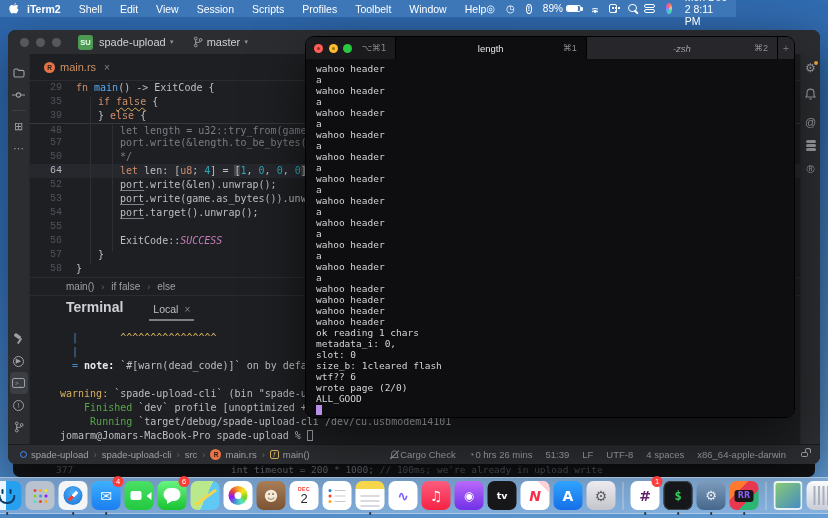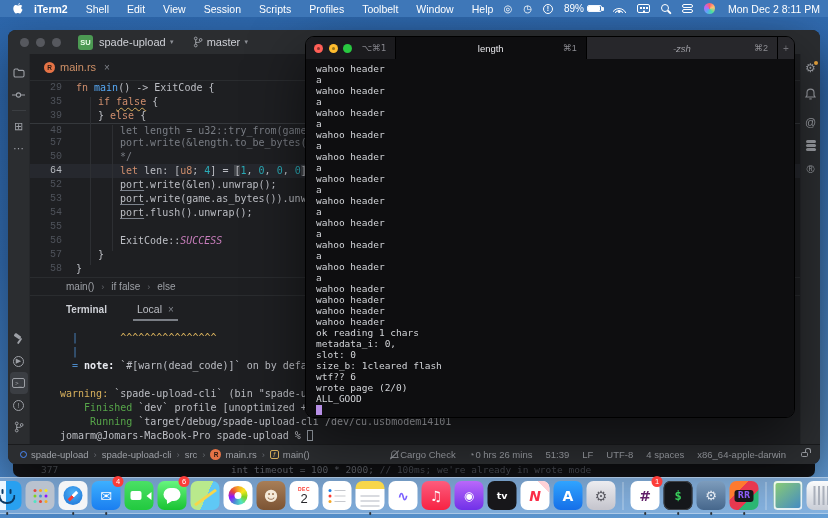--- a/index.html
+++ b/index.html
@@ -4,21 +4,21 @@
 <style>
   * { margin:0; padding:0; box-sizing:border-box; }
   html,body { width:828px; height:518px; overflow:hidden; }
   body {
     position:relative;
     font-family:"Liberation Sans", sans-serif;
     background:linear-gradient(168deg,#2c66ab 0%,#336db2 38%,#4a85c5 72%,#66a0d8 100%);
   }
 
   
-  #menubar { position:absolute; top:0; left:0; width:828px; height:17px; background:#3e77b8;
+  #menubar { position:absolute; top:0; left:0; width:736px; height:17px; background:#3e77b8;
     display:flex; align-items:center; color:#fff; font-size:10.5px; z-index:10; padding:0 8px; }
   #apple-logo { width:18px; display:flex; justify-content:center; }
   #menu-items { display:flex; gap:18px; margin-left:8px; }
   .mitem { cursor:default; }
   .mitem.b { font-weight:bold; }
   #menu-right { margin-left:auto; display:flex; align-items:center; gap:11px; }
   .mb-g { font-size:10px; line-height:1; }
   .batt-wrap { display:flex; align-items:center; gap:3px; }
   .batt { width:15px; height:7.5px; border:1px solid rgba(255,255,255,.95); border-radius:2px; position:relative; }
   .batt i { display:block; height:100%; width:89%; background:#fff; border-radius:1px; }
@@ -79,21 +79,21 @@
   .kwwarn { color:#cf8e6d; text-decoration:underline wavy #d6af5c 1px; text-underline-offset:2px; }
   .cmt { color:#7a7e85; } .num { color:#2aacb8; }
   .brk { color:#bcbec4; background:#43464b; }
   .var { color:#bcbec4; text-decoration:underline solid #7c828c 1px; text-underline-offset:2px; }
   .cnst { color:#c77dbb; font-style:italic; }
 
   #crumbbar { height:18px; display:flex; align-items:center; padding-left:36px; font-size:10px; color:#9da0a6; border-top:1px solid #2a2c2f; flex:0 0 auto; }
   #crumbbar .sep { color:#63666c; margin:0 7px; font-size:9px; }
 
   #termhead { height:26px; display:flex; align-items:flex-end; padding-left:36px; border-top:1px solid #2a2c2f; flex:0 0 auto; }
-  #term-title { color:#ced0d6; font-size:10px; font-weight:bold; padding-bottom:6px;text-align:center; }
+  #term-title { color:#ced0d6; font-size:14px; font-weight:bold; padding-bottom:6px;text-align:center; }
   #term-tab { margin-left:26px; display:flex; align-items:center; gap:6px; border-bottom:2px solid #7a7e85; padding:0 4px 4px; }
   #term-tab .lbl { color:#bcbec4; font-size:10.5px; }
   #term-tab .x { color:#7f838a; font-size:10px; }
 
   #term-out { flex:1 1 auto; padding:10px 0 0 30px; font-family:"DejaVu Sans Mono",monospace; font-size:10px; overflow:hidden; }
   .trow { height:14px; line-height:14px; white-space:pre; }
   .tblue { color:#4a88c7; } .tyellow { color:#d6af5c; } .tgreen { color:#57a64a; } .tbold { color:#e8eaf0; font-weight:bold; }
   .hcur { display:inline-block; width:6px; height:11px; border:1px solid #9aa0a8; vertical-align:-2px; }
 
   #rstrip { width:20px; background:#2b2d30; border-left:1px solid #26282b; display:flex; flex-direction:column; align-items:center; padding-top:8px; gap:12px; flex:0 0 auto; }
@@ -114,21 +114,21 @@
   #sb-right { margin-left:auto; display:flex; align-items:center; gap:13px; }
   .sb-item { display:flex; align-items:center; gap:1px; }
   .mute { position:relative; display:inline-flex; }
   .mute::after { content:""; position:absolute; left:4px; top:-1px; width:1.2px; height:12px; background:#9da0a6; transform:rotate(45deg); }
   .lk { width:7px; height:5.5px; border:1.1px solid #9da0a6; border-radius:1.5px; position:relative; margin-left:2px; }
   .lk::before { content:""; position:absolute; width:4.5px; height:4.5px; border:1.1px solid #9da0a6; border-bottom:none; border-radius:2.5px 2.5px 0 0; left:2.6px; top:-4.8px; }
 
   
   #sliver { position:absolute; left:13px; top:464px; width:802px; height:13px; background:#141518; border-radius:0 0 7px 7px; z-index:1;
     font-family:"DejaVu Sans Mono",monospace; font-size:9.5px; color:#7d818a; overflow:hidden; }
-  #sliver .num { position:absolute; left:28px; top:0; color:#565a61;text-align:right; }
+  #sliver .num { position:absolute; left:43px; top:0; color:#565a61;text-align:right; }
   #sliver .code { position:absolute; left:218px; top:0; }
   #sliver .cm { color:#5c606a; }
 
   
   #iterm { position:absolute; left:305px; top:36px; width:490px; height:382px; border-radius:9px; z-index:5;
     box-shadow:0 22px 55px rgba(0,0,0,.55); display:flex; flex-direction:column; border:1px solid #000; }
   #itabs { height:22px; background:#1b1b1e; border-radius:8px 8px 0 0; display:flex; flex:0 0 auto; }
   #it-left { display:flex; align-items:center; padding:0 8px; border-right:1px solid #000; }
   .itl { width:9px; height:9px; border-radius:50%; margin-right:5.5px; position:relative; }
   .itl.r { background:#ff5f57; } .itl.y { background:#febc2e; } .itl.g { background:#28c840; }
@@ -249,21 +249,21 @@
         <s></s>
         <s></s>
       </span>
     <span class="siri"></span>
     <span id="menu-clock">Mon Dec 2  8:11 PM</span>
   </span>
 </div>
 
 <div id="sliver">
   <span class="num">377</span>
-  <span class="code"><span>int timeout = 100 * 2000; </span><span class="cm">// 100ms; we're already in wrote mode</span></span>
+  <span class="code"><span>int timeout = 200 * 1000; </span><span class="cm">// 100ms; we're already in upload write</span></span>
 </div>
 
 <div id="ide">
   <div id="ide-title">
     <span class="tl"></span>
     <span class="tl"></span>
     <span class="tl"></span>
     <span id="proj-badge">SU</span>
     <span class="ttxt">spade-upload</span>
     <span class="chev">▼</span>
@@ -372,21 +372,21 @@
           <div class="code-row">
             <span class="ln">52</span>
             <span class="codetxt" style="padding-left: 44px; white-space: pre;"><span class="cseg var">port</span><span class="cseg pl">.write(&amp;len).unwrap();</span></span>
           </div>
           <div class="code-row">
             <span class="ln">53</span>
             <span class="codetxt" style="padding-left: 44px; white-space: pre;"><span class="cseg var">port</span><span class="cseg pl">.write(game.as_bytes()).unwrap();</span></span>
           </div>
           <div class="code-row">
             <span class="ln">54</span>
-            <span class="codetxt" style="padding-left: 44px; white-space: pre;"><span class="cseg var">port</span><span class="cseg pl">.flush().unwrap();</span></span>
+            <span class="codetxt" style="padding-left: 44px; white-space: pre;"><span class="cseg var">port</span><span class="cseg pl">.target().unwrap();</span></span>
           </div>
           <div class="code-row">
             <span class="ln">55</span>
             <span class="codetxt" style="padding-left: 44px; white-space: pre;"></span>
           </div>
           <div class="code-row">
             <span class="ln">56</span>
             <span class="codetxt" style="padding-left: 44px; white-space: pre;"><span class="cseg pl">ExitCode::</span><span class="cseg cnst">SUCCESS</span></span>
           </div>
           <div class="code-row">

